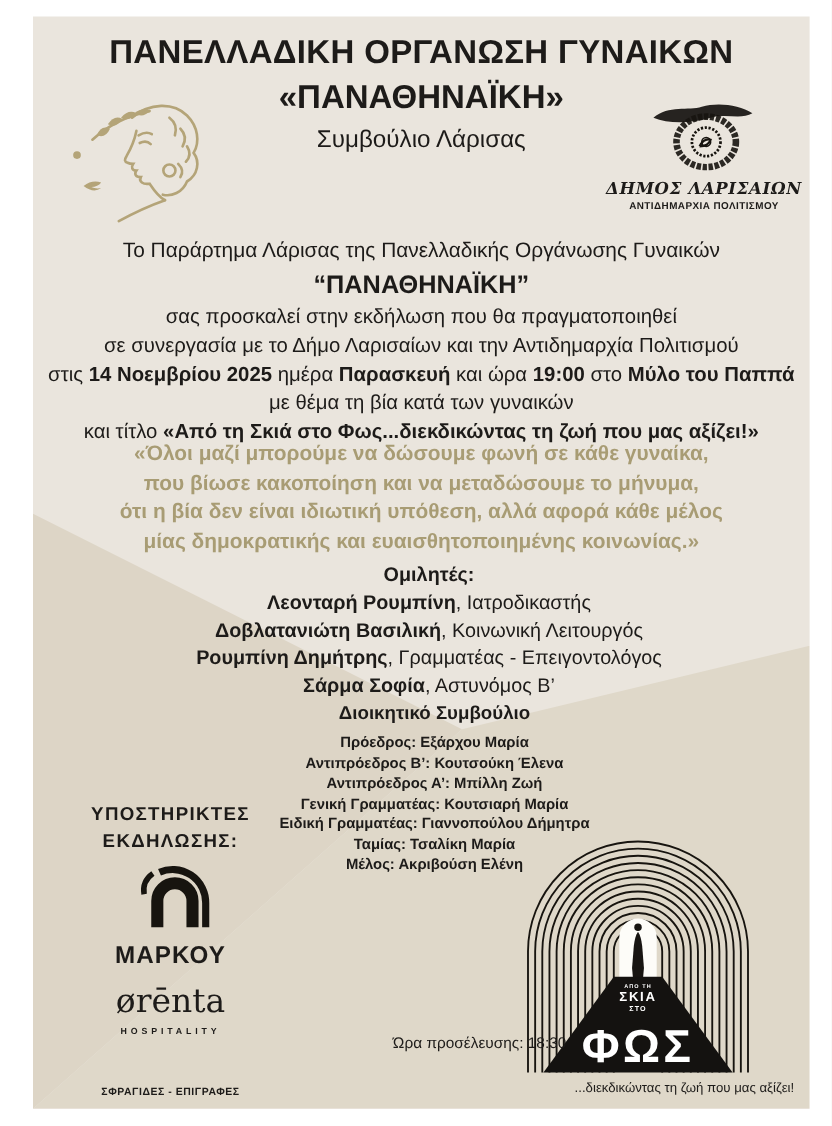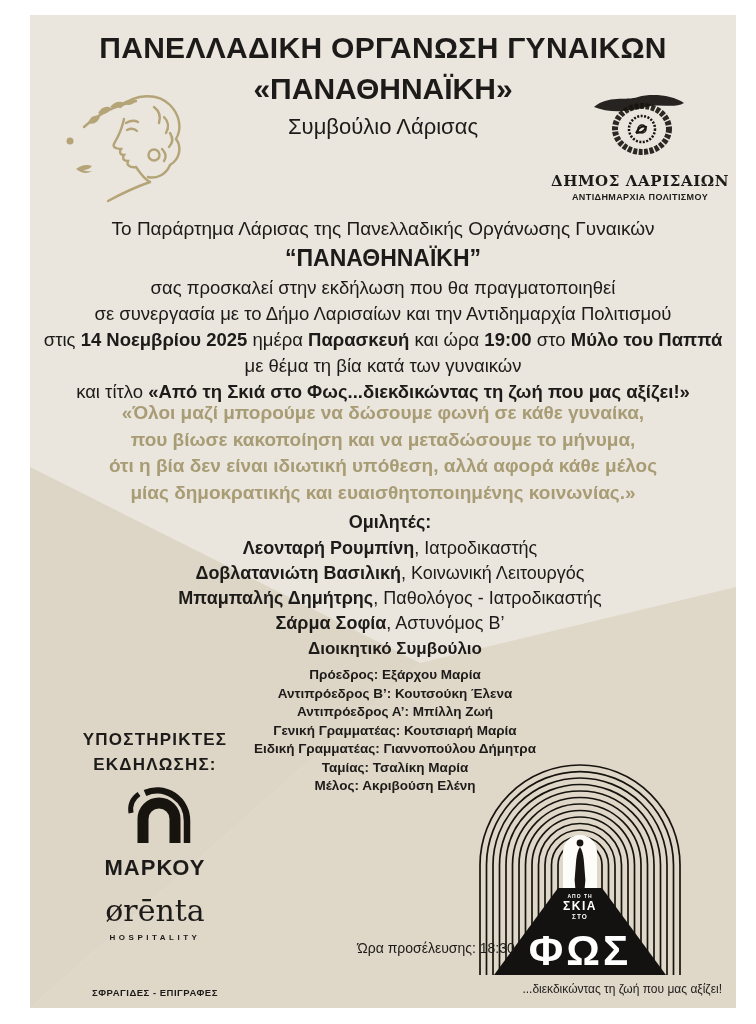--- a/index.html
+++ b/index.html
@@ -10,21 +10,21 @@
   .shade-bottom{background:#dfd8c9;clip-path:polygon(0px 993px,390px 648px,706px 572px,706px 993px);}
   .b{font-weight:700;}
 
   .header{position:absolute;top:13px;left:3px;width:700px;text-align:center;}
   .org-line{font-size:30px;font-weight:700;line-height:40px;letter-spacing:.3px;}
   .org-name{font-size:30px;font-weight:700;line-height:42px;}
   .org-branch{font-size:22px;line-height:34px;}
 
   .athena{position:absolute;left:28px;top:70px;}
   .muni{position:absolute;left:505px;top:76px;width:210px;text-align:center;}
-  .muni-name{font-family:"DejaVu Serif","Liberation Serif",serif;font-size:15px;font-weight:600;letter-spacing:.6px;margin-top:13px;}
+  .muni-name{font-family:"DejaVu Serif","Liberation Serif",serif;font-size:15px;font-weight:600;letter-spacing:.6px;margin-top:2px;font-style:italic;}
   .muni-dept{font-size:9px;font-weight:700;letter-spacing:.4px;margin-top:2px;}
 
   .invitation{position:absolute;top:200px;left:0;width:706px;text-align:center;}
   .inv-intro{font-size:19px;line-height:27px;}
   .inv-org{font-size:23px;font-weight:700;line-height:33px;}
   .inv-line{font-size:18.5px;line-height:26px;}
 
   .quote{position:absolute;top:385px;left:0;width:706px;text-align:center;color:#a89c74;}
   .quote-line{font-size:19px;line-height:26.5px;font-weight:700;}
 
@@ -112,21 +112,21 @@
       <div class="quote-line">που βίωσε κακοποίηση και να μεταδώσουμε το μήνυμα,</div>
       <div class="quote-line">ότι η βία δεν είναι ιδιωτική υπόθεση, αλλά αφορά κάθε μέλος</div>
       <div class="quote-line">μίας δημοκρατικής και ευαισθητοποιημένης κοινωνίας.»</div>
     </div>
 
   <div class="speakers">
     <div class="sp-title">Ομιλητές:</div>
     <div>
         <div class="speaker-item"><span class="b">Λεονταρή Ρουμπίνη</span><span>, Ιατροδικαστής</span></div>
         <div class="speaker-item"><span class="b">Δοβλατανιώτη Βασιλική</span><span>, Κοινωνική Λειτουργός</span></div>
-        <div class="speaker-item"><span class="b">Μπαμπαλής Δημήτρης</span><span>, Παθολόγος - Ιατροδικαστής</span></div>
+        <div class="speaker-item"><span class="b">Ρουμπίνη Δημήτρης</span><span>, Γραμματέας - Επειγοντολόγος</span></div>
         <div class="speaker-item"><span class="b">Σάρμα Σοφία</span><span>, Αστυνόμος Β’</span></div>
       </div>
   </div>
 
   <div class="board">
     <div class="board-title">Διοικητικό Συμβούλιο</div>
     <div>
         <div class="board-member">Πρόεδρος: Εξάρχου Μαρία</div>
         <div class="board-member">Αντιπρόεδρος Β’: Κουτσούκη Έλενα</div>
         <div class="board-member">Αντιπρόεδρος Α’: Μπίλλη Ζωή</div>

